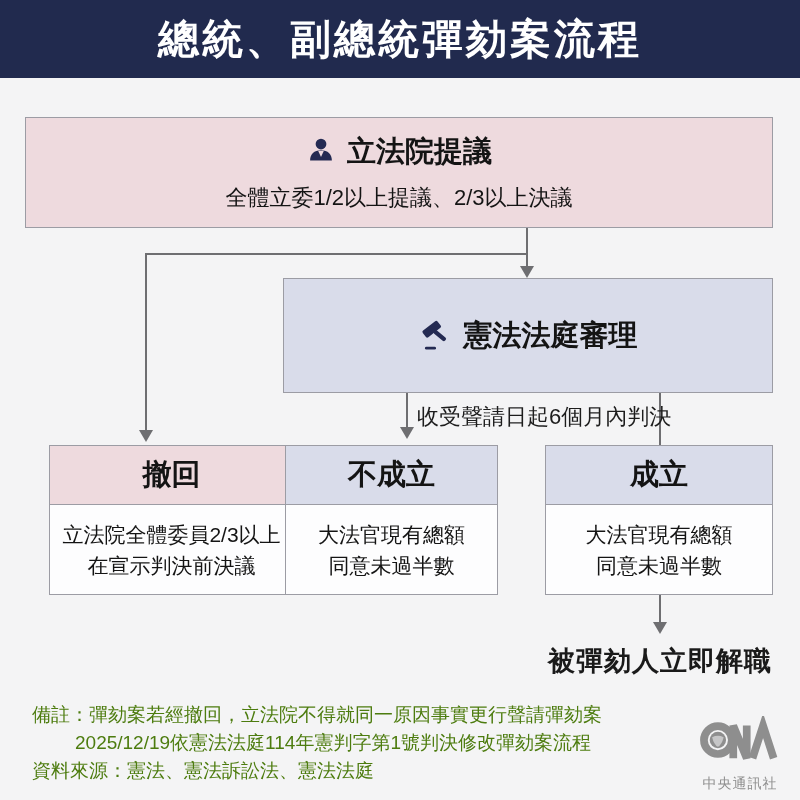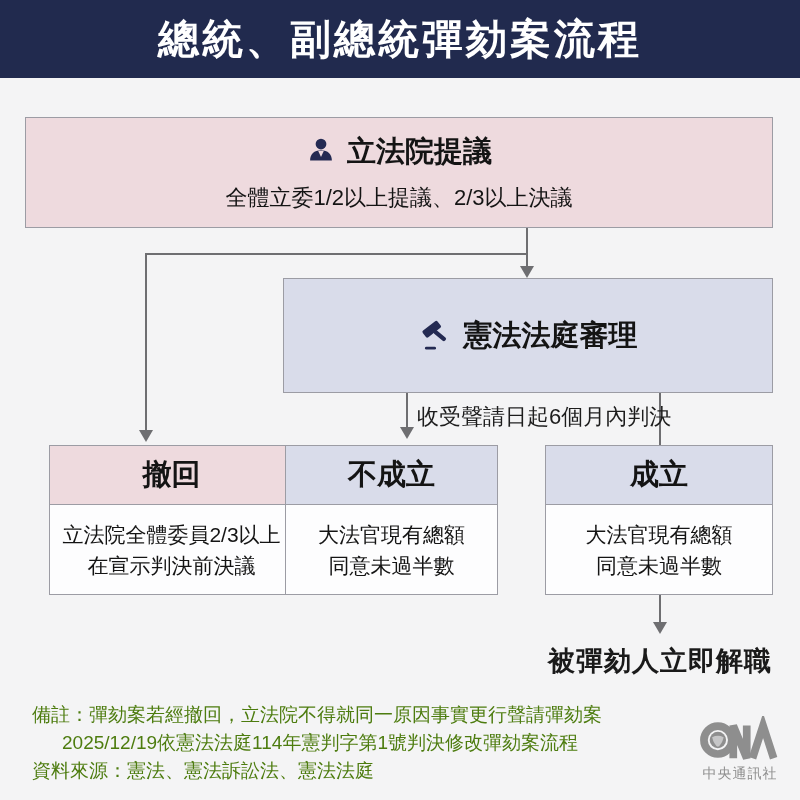--- a/index.html
+++ b/index.html
@@ -55,25 +55,25 @@
   
   .result{
     position:absolute;left:535px;top:643px;width:250px;text-align:center;
     font-size:27px;font-weight:700;color:#1a1a1a;letter-spacing:1px;
   }
   
   .footer{
     position:absolute;left:32px;top:701px;
     font-size:19px;color:#4d7c0f;line-height:28px;
   }
-  .footer .indent{margin-left:30px;}
+  .footer .indent{margin-left:43px;}
   
   .cna{
     position:absolute;left:692px;top:716px;width:96px;
-    display:flex;flex-direction:column;align-items:center;gap:0;
+    display:flex;flex-direction:column;align-items:center;gap:10px;
   }
   .cna-caption{font-size:14px;color:#8e8e8e;letter-spacing:1px;line-height:1;}
 </style>
 </head>
 <body>
 
 <div class="canvas">
 
   <div class="titlebar">
     <div class="t">總統、副總統彈劾案流程</div>

